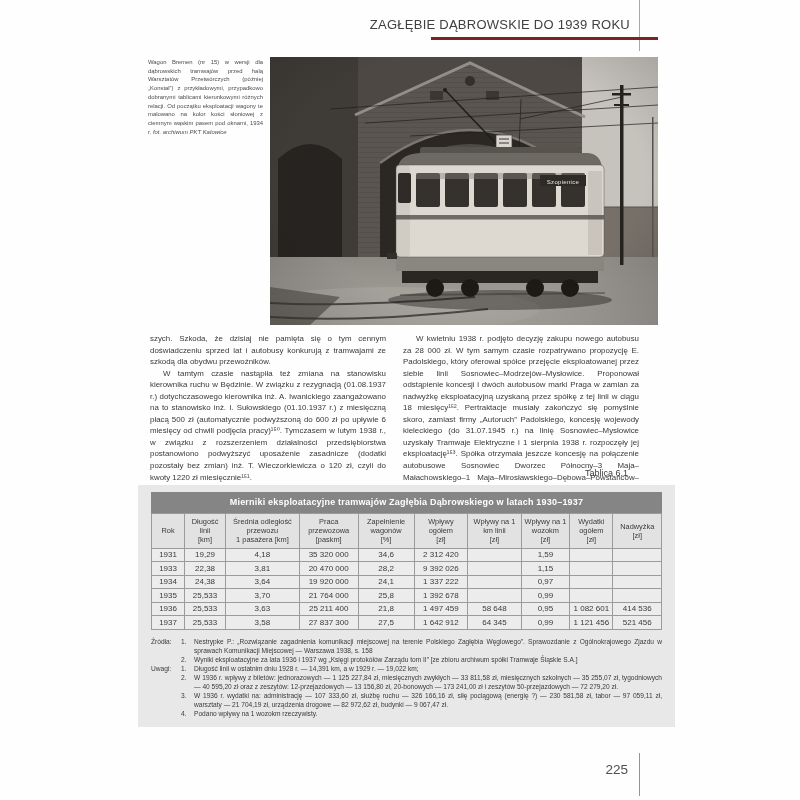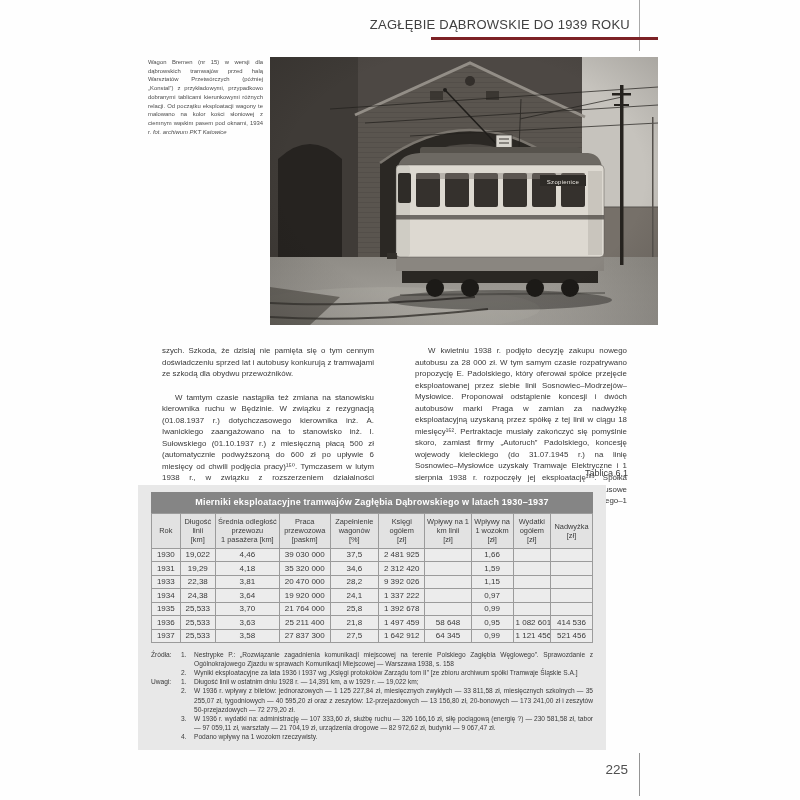--- a/index.html
+++ b/index.html
@@ -14,27 +14,27 @@
   
   .photo{position:absolute;left:270px;top:57px;width:388px;height:268px;background:#8d8a85;}
   .photo svg{display:block;}
   .caption{position:absolute;left:148px;top:58px;width:115px;font-size:5.9px;line-height:8.7px;
            text-align:justify;color:#4c4c4c;}
   .caption .credit{font-style:italic;}
 
   
   .body-cols{position:absolute;left:150px;top:333px;width:490px;display:flex;gap:17px;}
   .col{width:236px;font-size:7.9px;line-height:11.55px;text-align:justify;color:#383838;}
-  .col p{margin:12px;}
+  .col p{margin:0;}
   .col p.indent{text-indent:13px;}
 
   .tablica-label{position:absolute;top:468px;right:172px;font-size:9px;color:#3c3c3c;}
 
   
-  .panel{position:absolute;left:138px;top:485px;width:468px;background:#e8e8e8;
+  .panel{position:absolute;left:138px;top:485px;width:537px;background:#e8e8e8;
          padding:7px 13px 9px 13px;box-sizing:border-box;}
   .tbl-title{background:#858585;color:#ffffff;font-size:9px;font-weight:bold;text-align:center;
              height:21px;line-height:21px;letter-spacing:.2px;}
   table.mtable{width:100%;border-collapse:collapse;table-layout:fixed;}
   table.mtable th,table.mtable td{border:1px solid #9b9b9b;text-align:center;vertical-align:middle;
              white-space:nowrap;overflow:hidden;}
   table.mtable th{background:#e2e2e2;font-weight:normal;font-size:7.4px;line-height:9.2px;
              padding:3px 1px;white-space:normal;color:#3a3a3a;}
   table.mtable td{background:#ececec;font-size:8px;padding:1.5px 2px;color:#3a3a3a;height:9.5px;}
   table.mtable col.c1{width:6.5%}  table.mtable col.c2{width:8%}
@@ -206,21 +206,21 @@
             </th>
             <th>
               <div>Praca przewozowa</div>
               <div>[paskm]</div>
             </th>
             <th>
               <div>Zapełnienie wagonów</div>
               <div>[%]</div>
             </th>
             <th>
-              <div>Księgi ogółem</div>
+              <div>Wpływy ogółem</div>
               <div>[zł]</div>
             </th>
             <th>
               <div>Wpływy na 1 km linii</div>
               <div>[zł]</div>
             </th>
             <th>
               <div>Wpływy na 1 wozokm</div>
               <div>[zł]</div>
             </th>
@@ -228,32 +228,20 @@
               <div>Wydatki ogółem</div>
               <div>[zł]</div>
             </th>
             <th>
               <div>Nadwyżka</div>
               <div>[zł]</div>
             </th>
           </tr>
         </thead>
       <tbody>
-          <tr>
-            <td>1930</td>
-            <td>19,022</td>
-            <td>4,46</td>
-            <td>39 030 000</td>
-            <td>37,5</td>
-            <td>2 481 925</td>
-            <td></td>
-            <td>1,66</td>
-            <td></td>
-            <td></td>
-          </tr>
           <tr>
             <td>1931</td>
             <td>19,29</td>
             <td>4,18</td>
             <td>35 320 000</td>
             <td>34,6</td>
             <td>2 312 420</td>
             <td></td>
             <td>1,59</td>
             <td></td>

